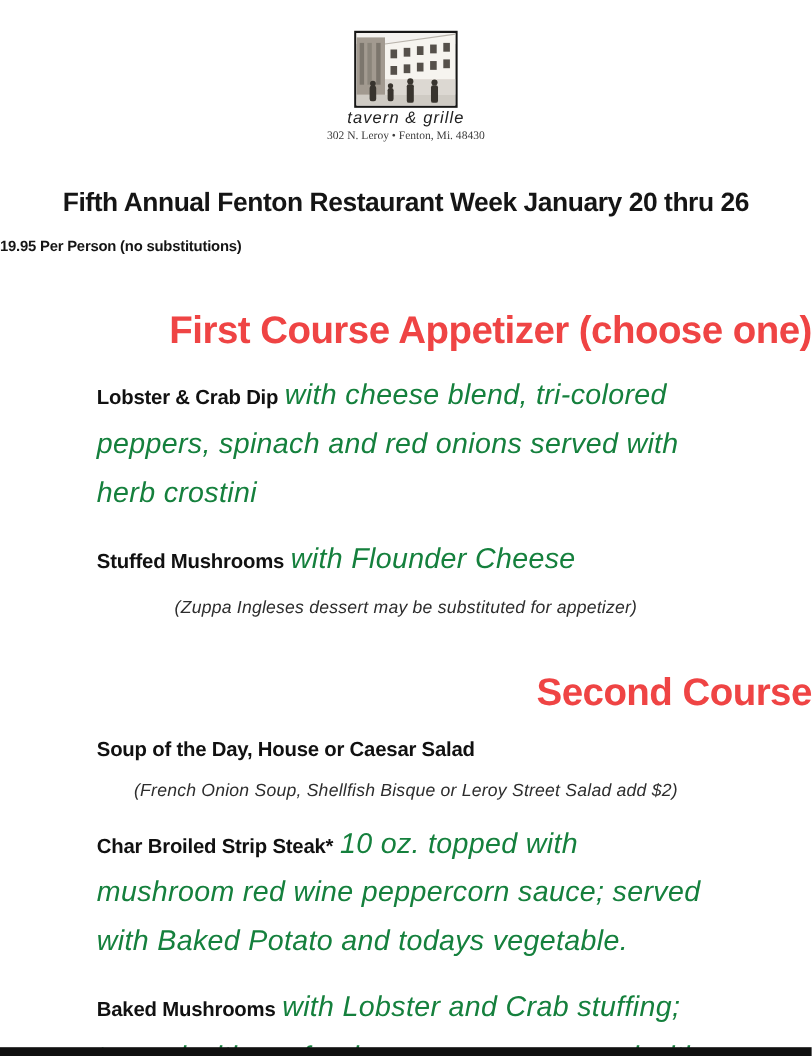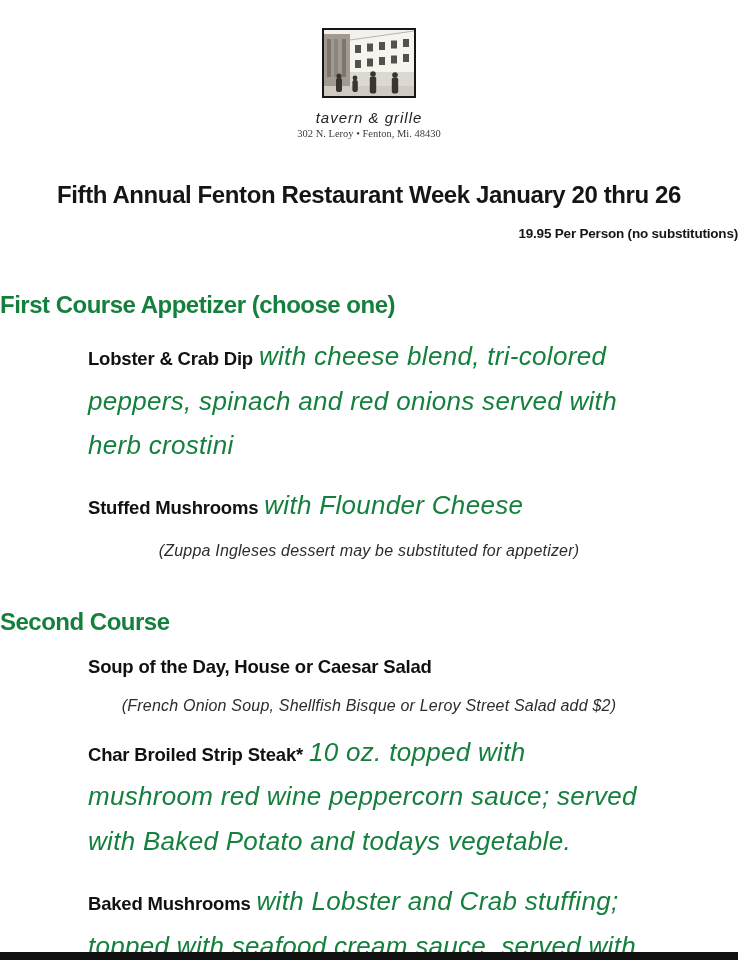--- a/index.html
+++ b/index.html
@@ -29,55 +29,55 @@
     font-size: 15px;
     font-weight: bold;
     letter-spacing: 2.5px;
     color: #111;
   }
   .hotel-tagline {
     font-size: 15px;
     font-style: italic;
     letter-spacing: 1px;
     color: #222;
-    margin-top: 11px;
+    margin-top: 1px;
     text-align: center;
   }
   .hotel-address {
     font-family: "Liberation Serif", serif;
     font-size: 10.5px;
     color: #3c3c3c;
     margin-top: 2px;
   }
 
   
   .menu-title {
     margin-top: 42px;
     text-align: center;
     font-size: 24px;
     font-weight: bold;
     letter-spacing: -0.4px;
     color: #151515;
   }
   .price-note {
     margin-top: 17px;
-    text-align: right;
+    text-align: left;
     font-size: 13.5px;
     font-weight: bold;
     letter-spacing: -0.2px;
     color: #151515;
   }
 
   
   .course-heading {
-    text-align: left;
-    font-size: 24px;
+    text-align: right;
+    font-size: 35px;
     font-weight: bold;
     letter-spacing: -0.5px;
-    color: #15803d;
+    color: #ef4444;
   }
   .heading-1 { margin-top: 50px; }
   .heading-2 { margin-top: 48px; }
   .heading-3 { margin-top: 46px; }
 
   .menu-item {
     margin: 15px 86px 0 88px;
     font-size: 18.5px;
     line-height: 1.72;
   }

